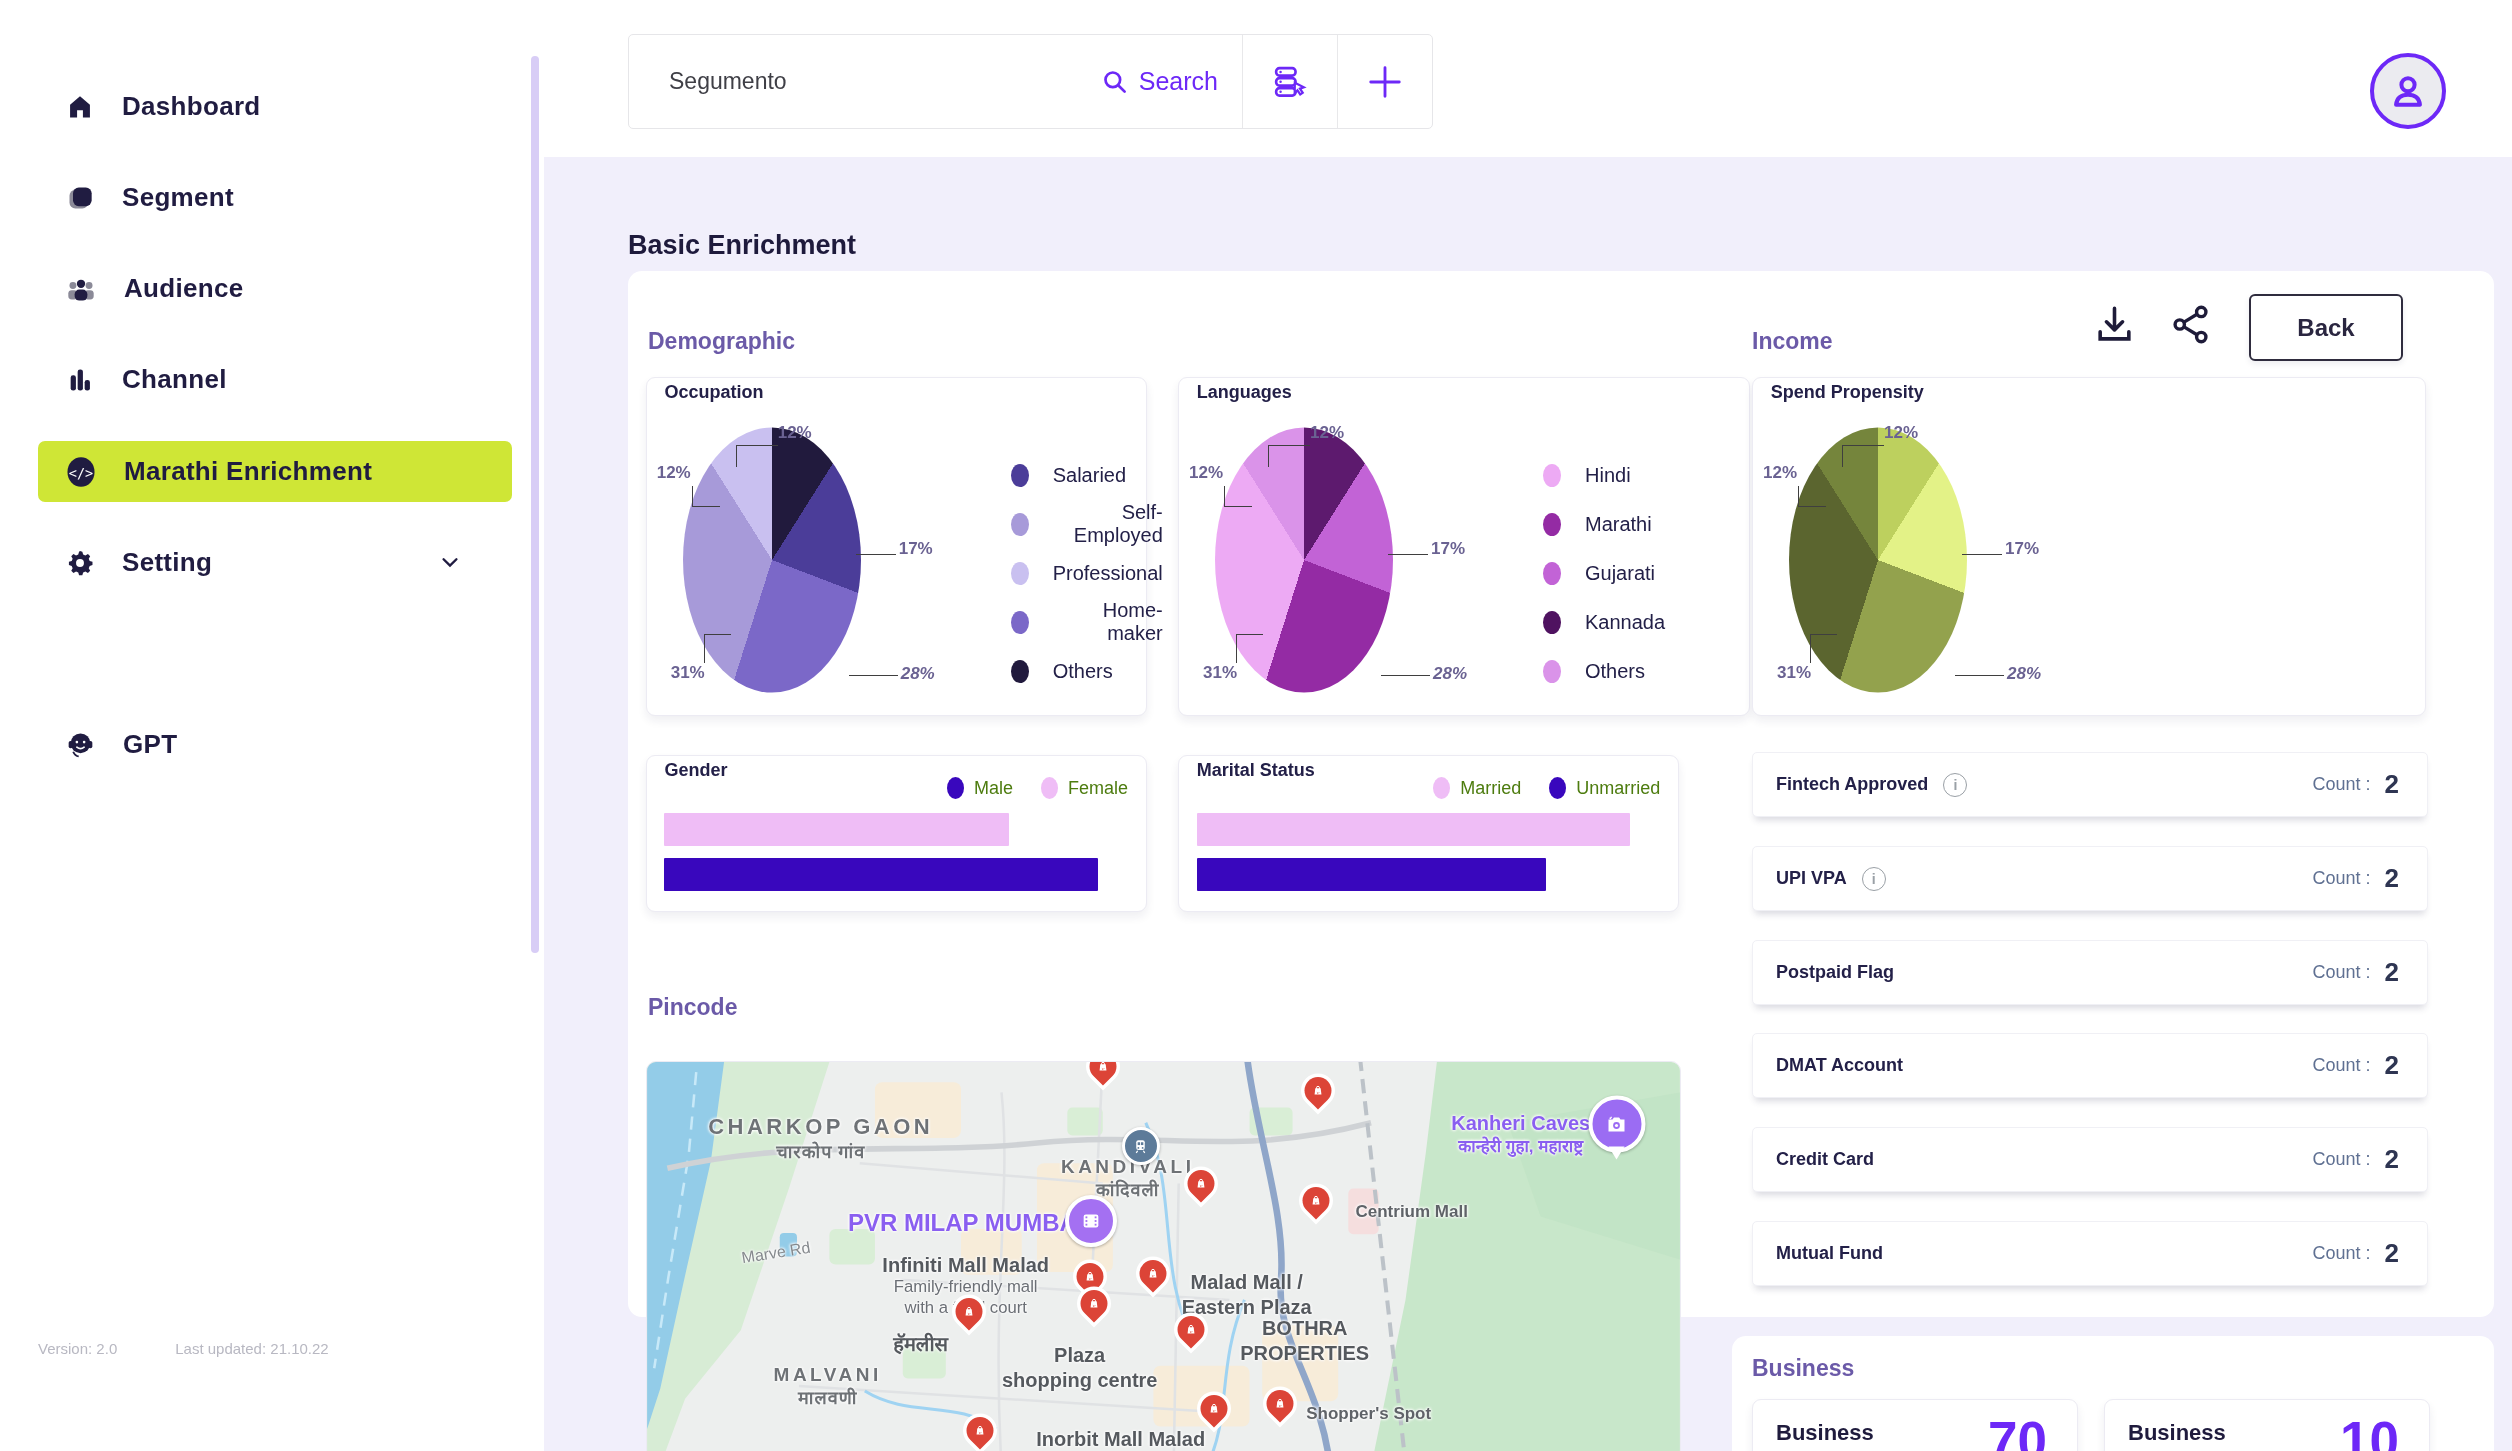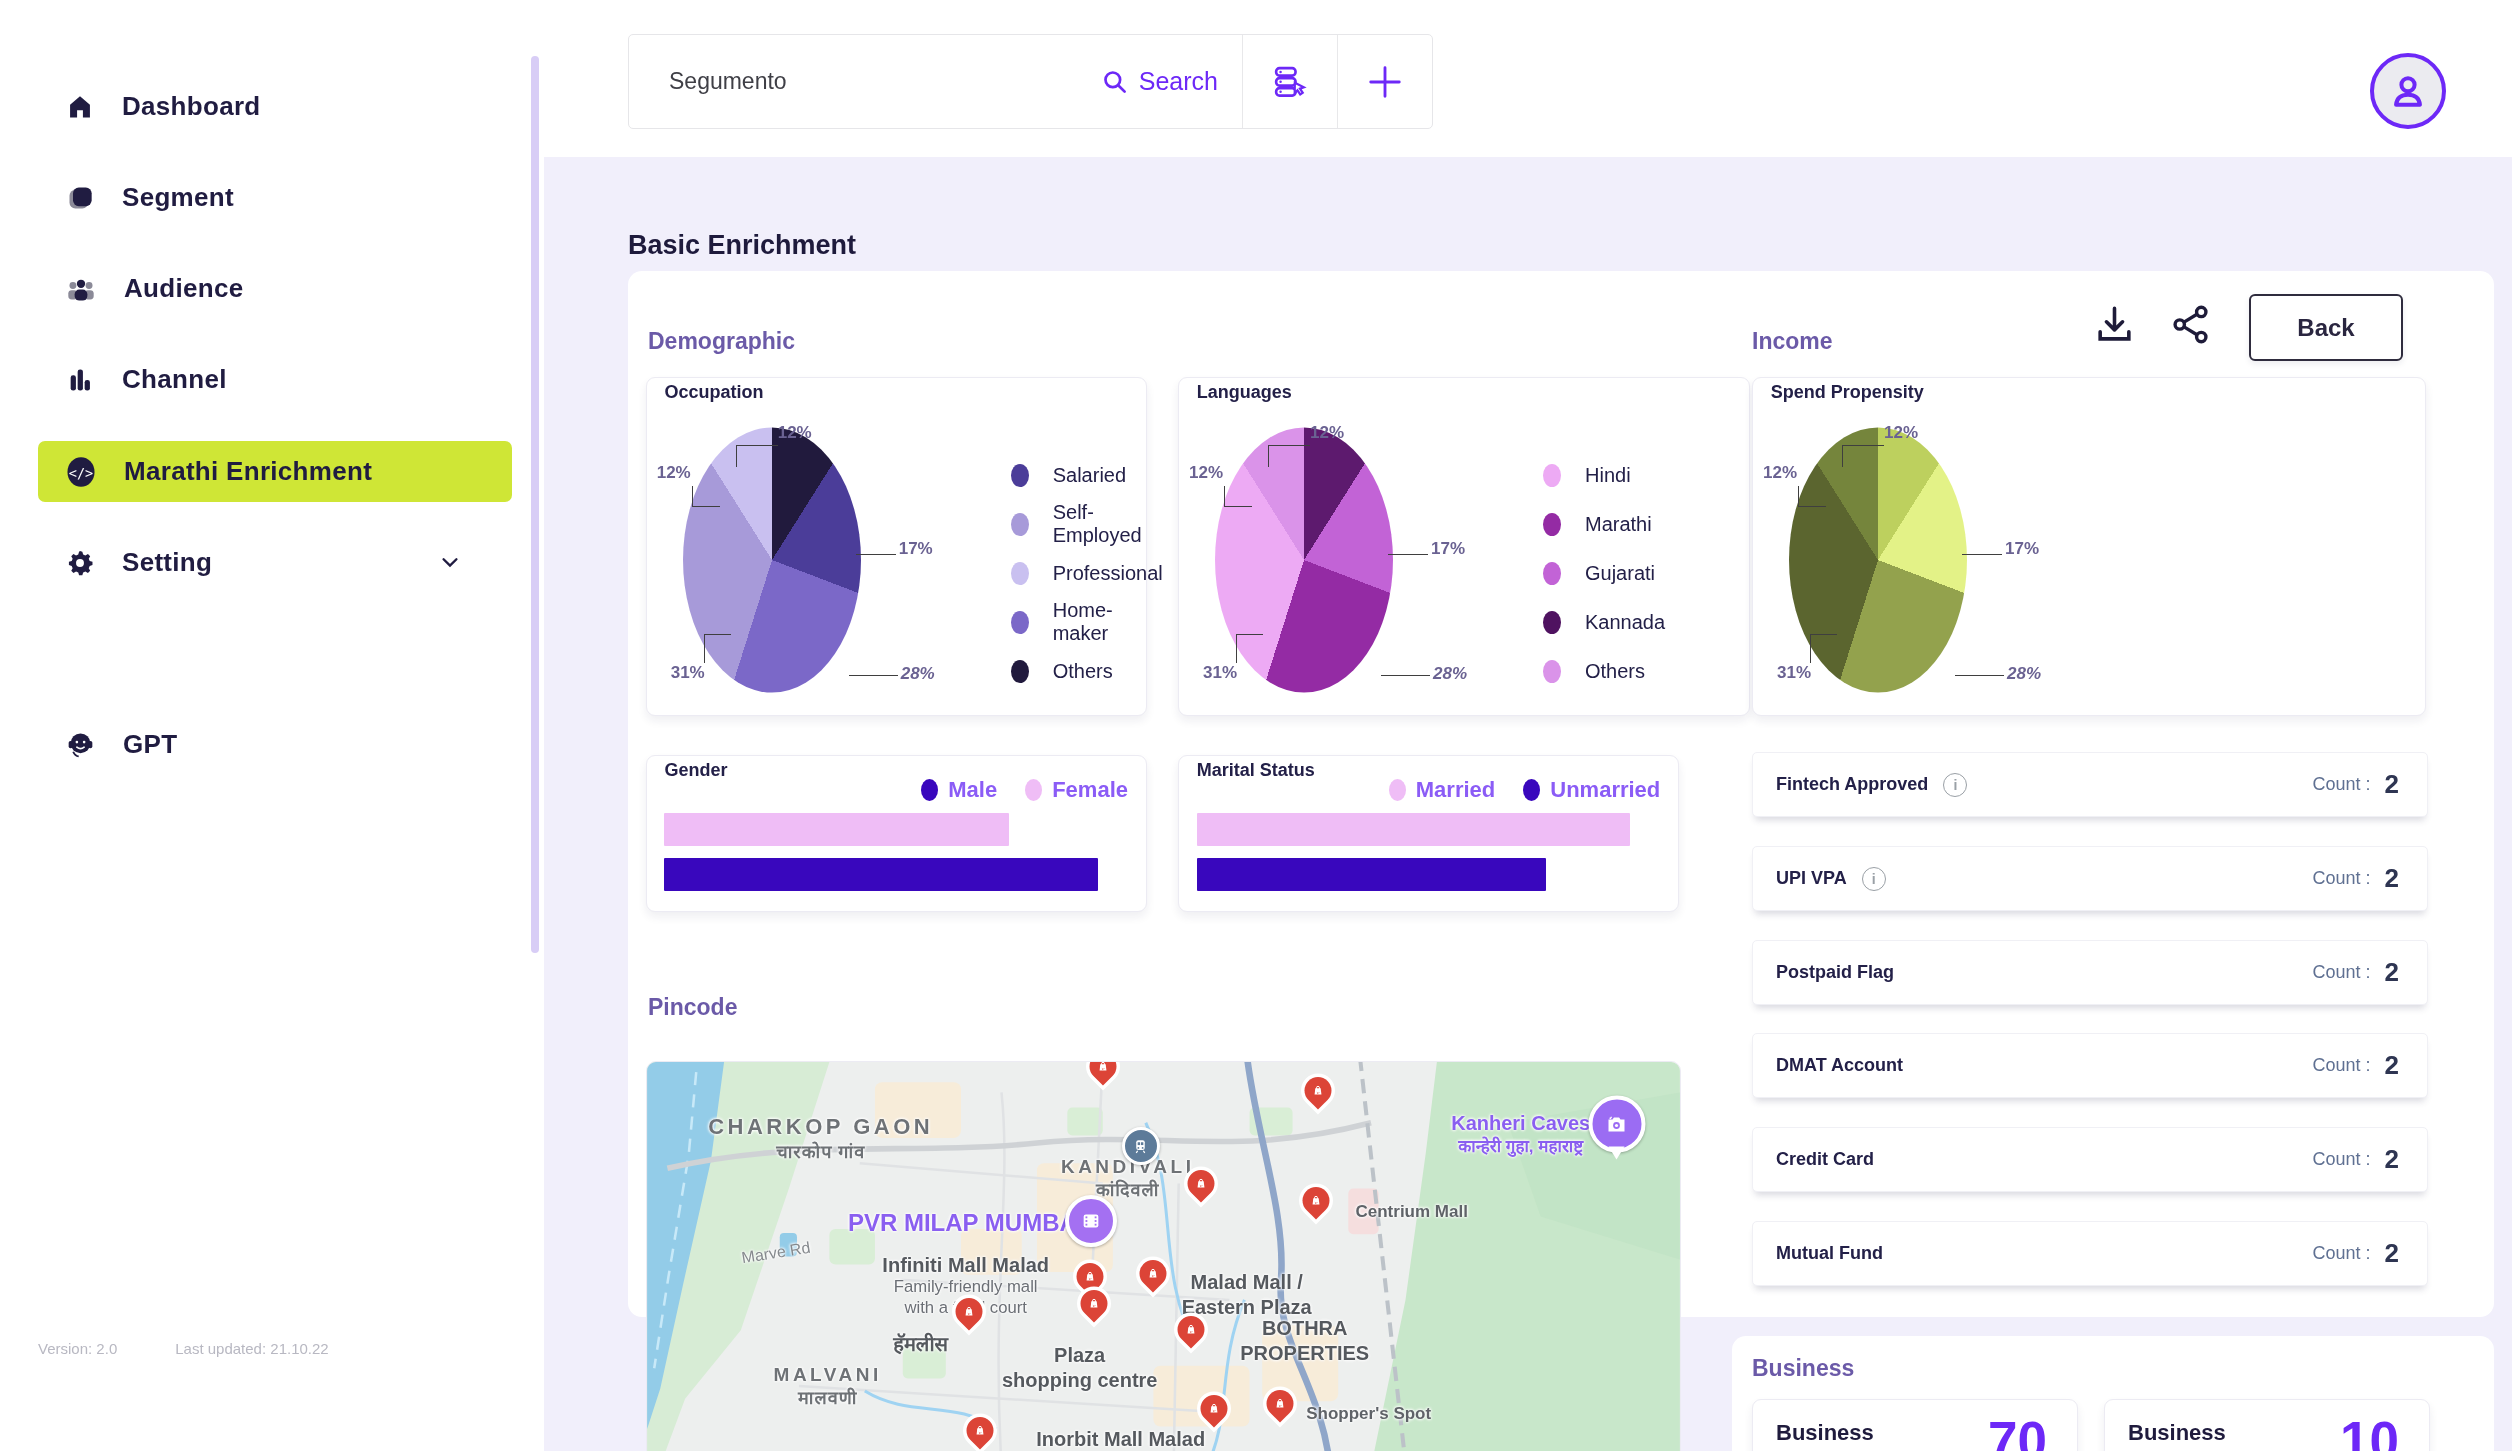--- a/index.html
+++ b/index.html
@@ -48,21 +48,21 @@
   .toolbar-btn{position:absolute;width:46px;height:46px;background:none;border:none;cursor:pointer;}
   .back-btn{position:absolute;left:1621px;top:23px;width:154px;height:67px;background:#fff;
             border:2px solid #2f2c3e;border-radius:6px;font-size:24px;font-weight:700;color:#2a2640;
             font-family:inherit;cursor:pointer;box-shadow:0 3px 6px rgba(30,27,60,.08);}
 
   .card{position:absolute;background:#fff;border:1px solid #ecebf3;border-radius:9px;
         box-shadow:0 5px 10px rgba(32,26,75,.07);box-sizing:border-box;}
   .card h3{position:absolute;left:17.7px;top:4px;font-size:18px;font-weight:700;color:#232048;margin:0;}
 
   
-  .pie-wrap{position:absolute;inset:0;}
+  .pie-wrap{position:absolute;inset:0;text-align:right;}
   .pie{position:absolute;left:36px;top:93px;width:178px;height:178px;border-radius:50%;
        transform:scaleY(1.49);}
   .pct{position:absolute;font-size:17px;font-weight:600;color:#6a6292;}
   .p0{left:131px;top:45px;}  .p1{left:252px;top:161px;} .p2{left:254px;top:286px;font-style:italic;}
   .p3{left:24px;top:285px;}  .p4{left:10px;top:85px;}
   .conn{position:absolute;}
   .c0{left:89px;top:67px;width:41px;height:21px;border-top:1.5px solid #3f3f3f;border-left:1.5px solid #3f3f3f;}
   .c1{left:209px;top:176px;width:40px;height:0;border-top:1.5px solid #3f3f3f;}
   .c2{left:202px;top:297px;width:49px;height:0;border-top:1.5px solid #3f3f3f;}
   .c3{left:57px;top:256px;width:26px;height:28px;border-left:1.5px solid #3f3f3f;border-top:1.5px solid #3f3f3f;}
@@ -71,21 +71,21 @@
           display:flex;flex-direction:column;gap:25px;}
   .wide .legend{left:436px;}
   .legend li{display:flex;align-items:center;gap:24px;height:24px;margin-left:40px;}
   .dot{width:18px;height:23px;border-radius:50%;flex:0 0 auto;}
   .legend span{font-size:20px;font-weight:500;color:#232048;}
 
   
   .legend-row{position:absolute;right:17.7px;top:21px;display:flex;gap:28px;}
   .legend-row .li{display:flex;align-items:center;gap:10px;}
   .legend-row .dot{width:17px;height:22px;}
-  .legend-row span{font-size:22px;font-weight:700;color:#8b5cf6;}
+  .legend-row span{font-size:18px;font-weight:400;color:#4d7c0f;}
   .bars{position:absolute;left:17.7px;top:57px;width:466px;}
   .bar{height:33px;margin-bottom:11.6px;border-radius:1px;}
 
   
   .inc-row{position:absolute;left:1124px;width:674px;height:63px;background:#fff;
            border:1px solid #f0f0f5;border-radius:5px;display:flex;align-items:center;
            box-shadow:0 6px 7px -3px rgba(40,40,80,.18);cursor:pointer;}
   .inc-row .lab{font-size:18px;font-weight:600;color:#232048;margin-left:23px;}
   .inc-row .info{width:22px;height:22px;border:1.5px solid #9aa0a6;border-radius:50%;margin-left:15px;
                  display:flex;align-items:center;justify-content:center;font-size:14px;color:#9aa0a6;

